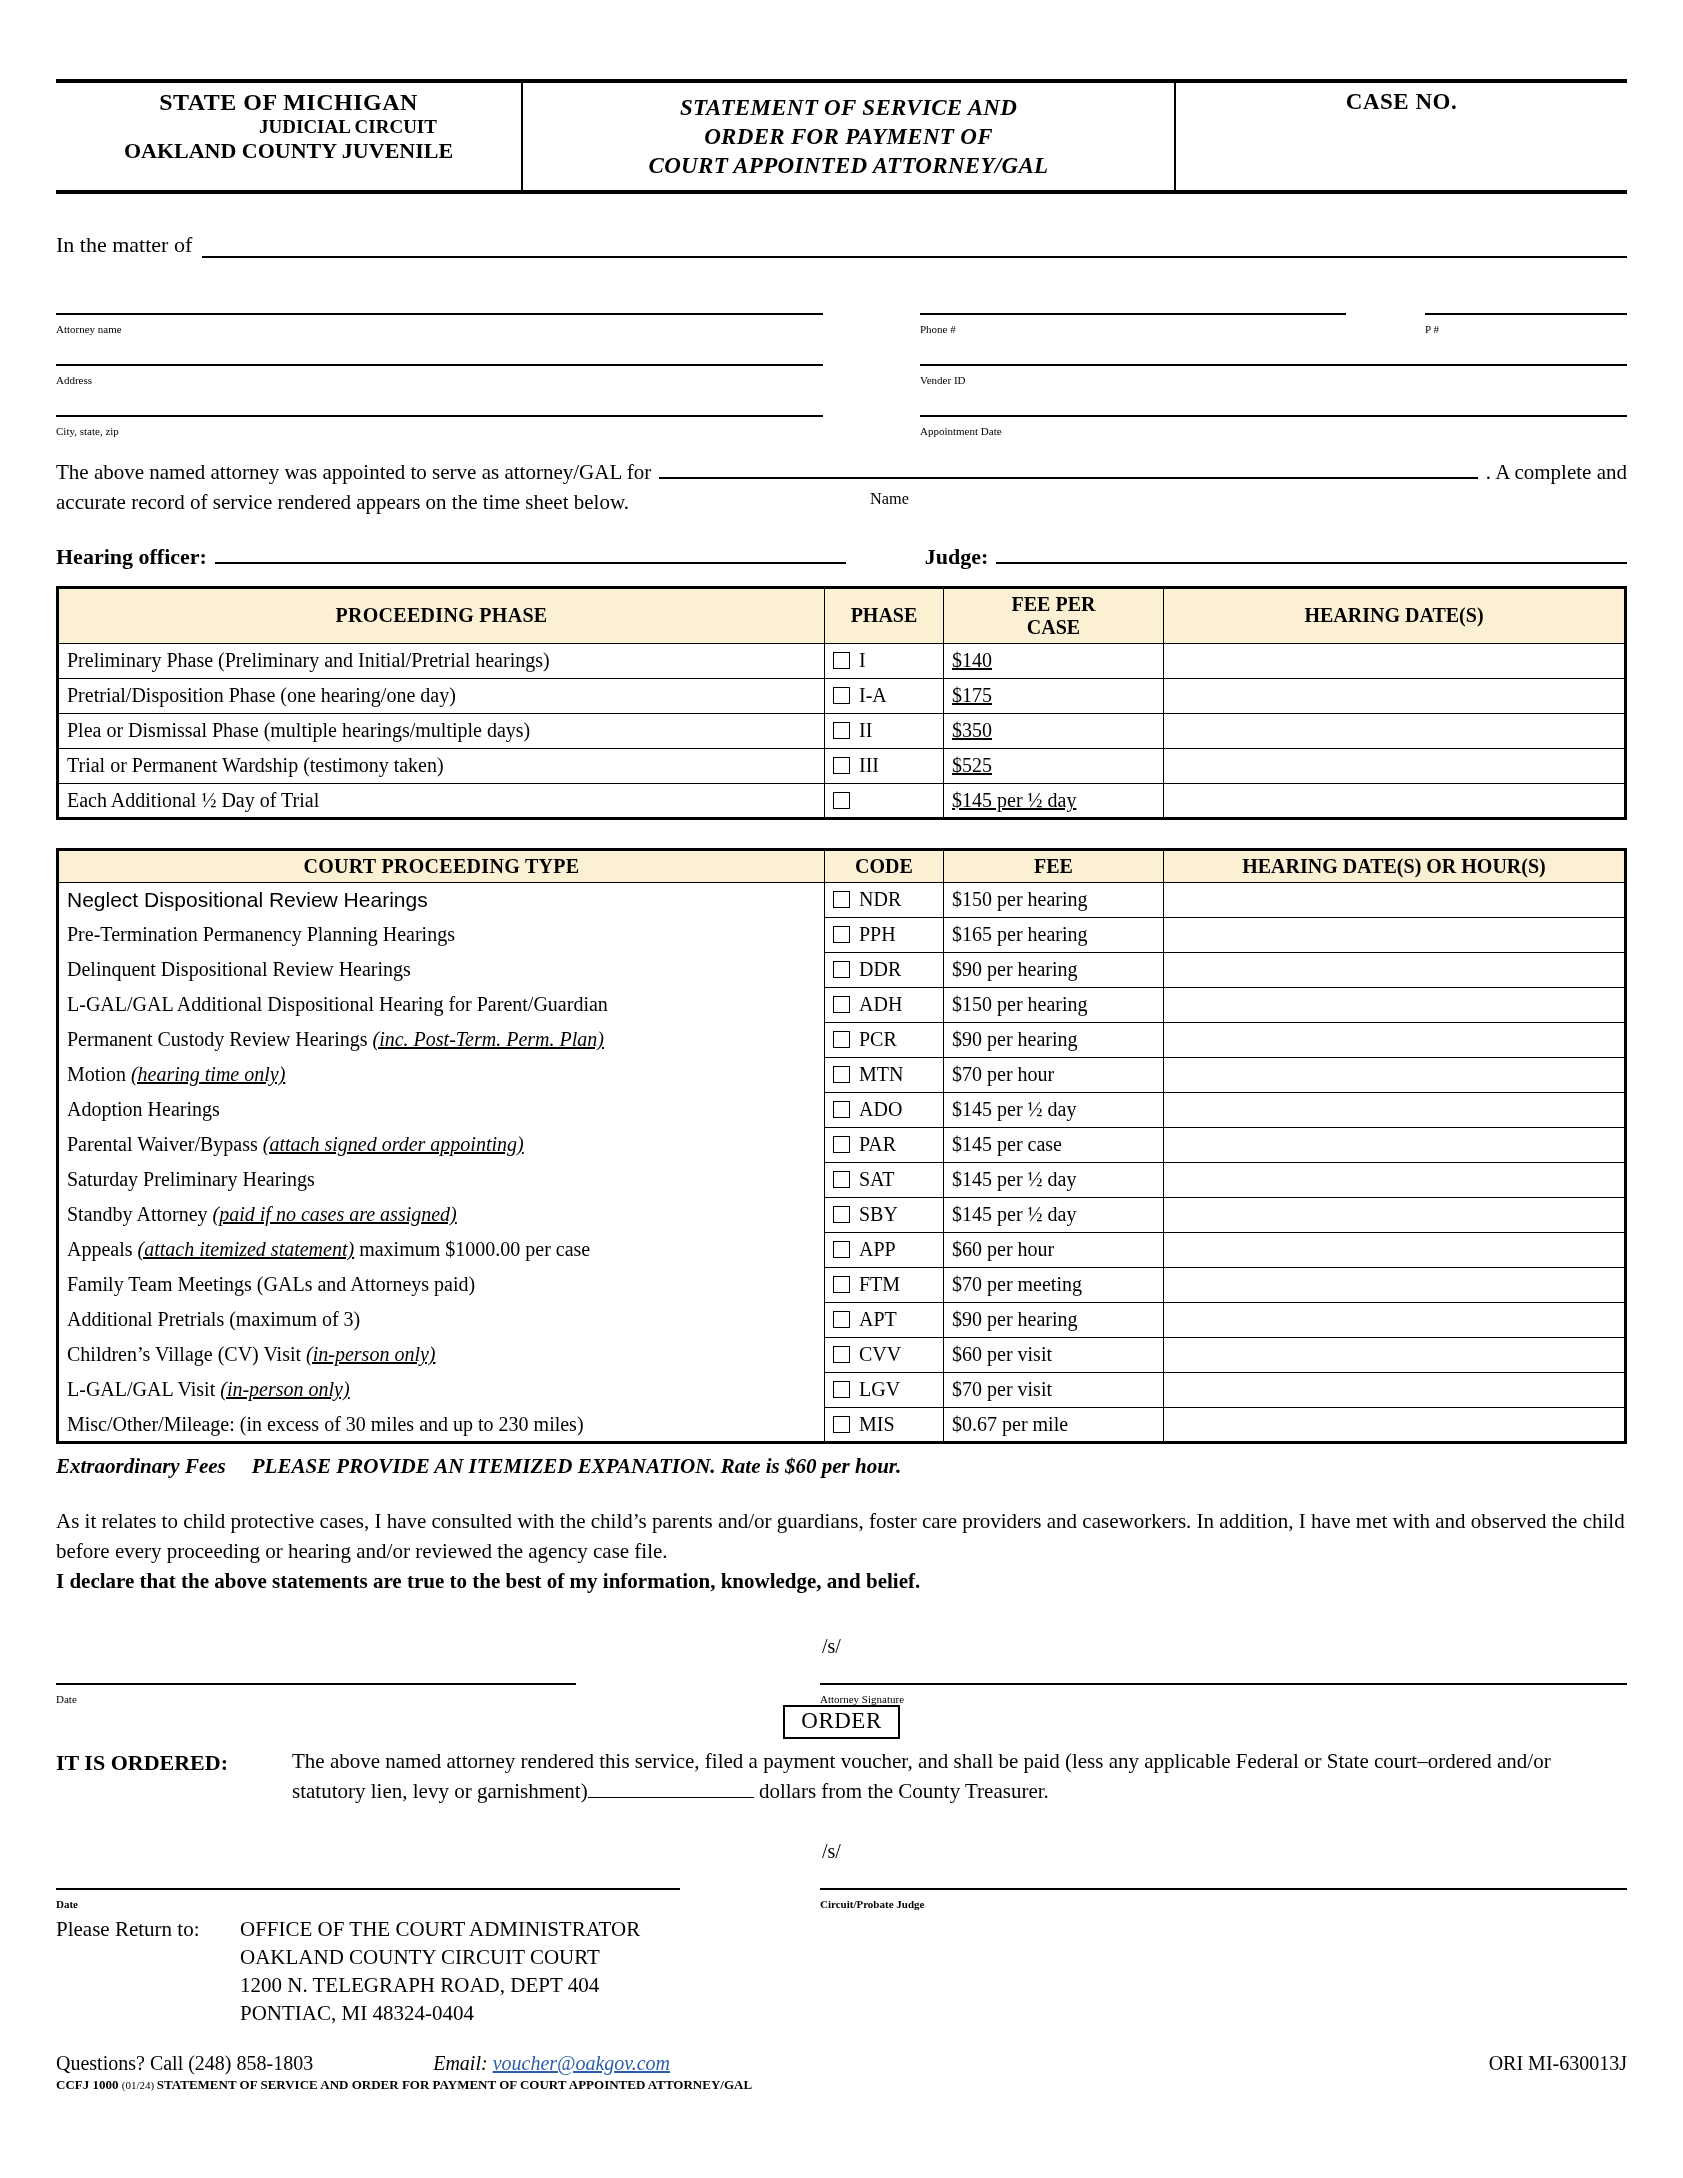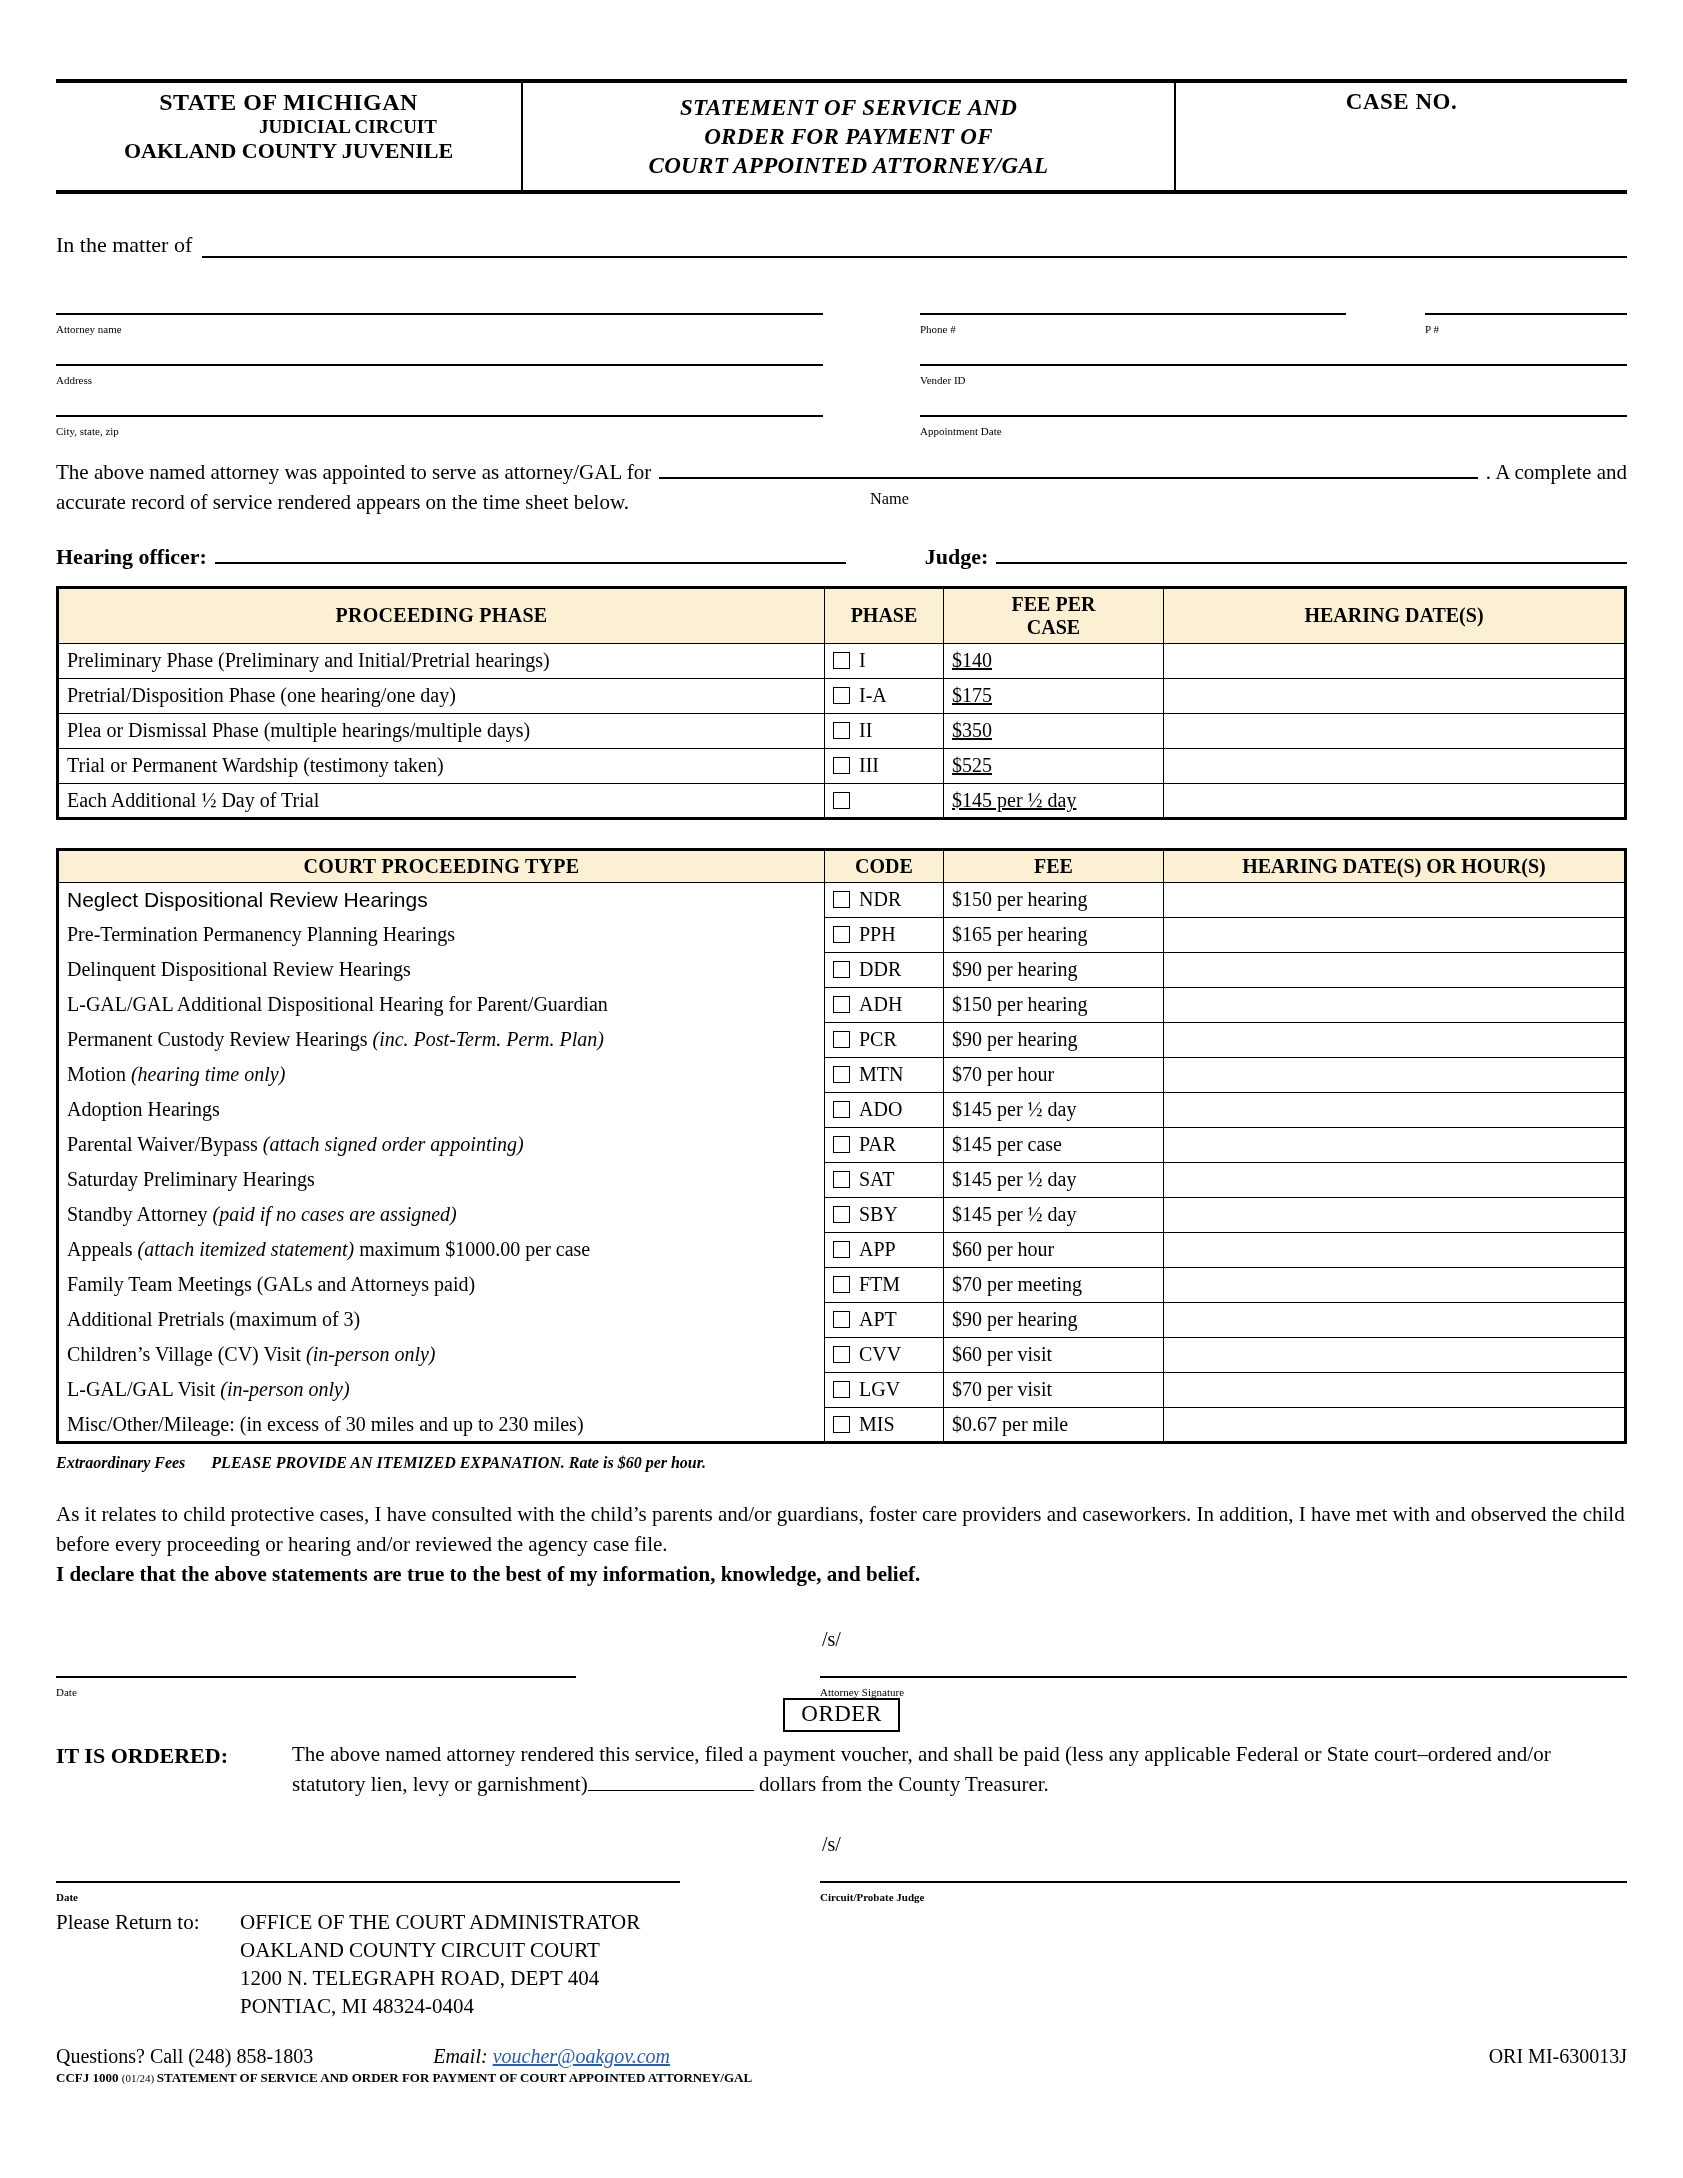--- a/index.html
+++ b/index.html
@@ -52,25 +52,25 @@
   table { border-collapse:collapse; width:100%; table-layout:fixed; }
   .tbl { border:3px solid #000; margin-top:16px; }
   .tbl th { border:1.5px solid #000; background:var(--hdr-bg); font-size:20px; padding:4px 8px; }
   .tbl th.left { text-align:center; letter-spacing:0.3px; }
   .tbl td { font-size:20px; padding:2px 8px; height:35px; vertical-align:middle; }
   .tbl1 td { border:1.5px solid #000; }
   .tbl1 .fee-c { text-align:left;text-decoration:underline; }
   .tbl2 td { border:1.5px solid #000; }
   .tbl2 td.lbl { border-top:none; border-bottom:none; }
   .cb { display:inline-block; width:17px; height:17px; border:1.7px solid #000; margin-right:9px; vertical-align:-2px; background:#fff; }
-  .it { font-style:italic; }
+  .it { font-style:italic;text-decoration:underline; }
   tr.sans .lbl { font-family:"Liberation Sans", sans-serif; font-size:21px; }
   .feehdr div { line-height:1.15; text-align:center; }
   
-  .extra { margin-top:10px; font-style:italic; font-weight:bold; font-size:16px; }
+  .extra { margin-top:10px; font-style:italic; font-weight:bold; font-size:21px; }
   .extra .gap { display:inline-block; width:26px; }
   .decl { margin-top:28px; line-height:1.42; font-size:21px; }
   .decl-bold { font-weight:bold; }
   
   .sigrow { display:flex; margin-top:34px; }
   .sig-left1 { width:520px; }
   .sig-left2 { width:624px; }
   .sig-right { width:807px; margin-left:auto; }
   .s-mark { height:28px; display:flex; align-items:flex-end; font-size:20px; padding-left:2px; }
   .lab-b { font-weight:bold; }

